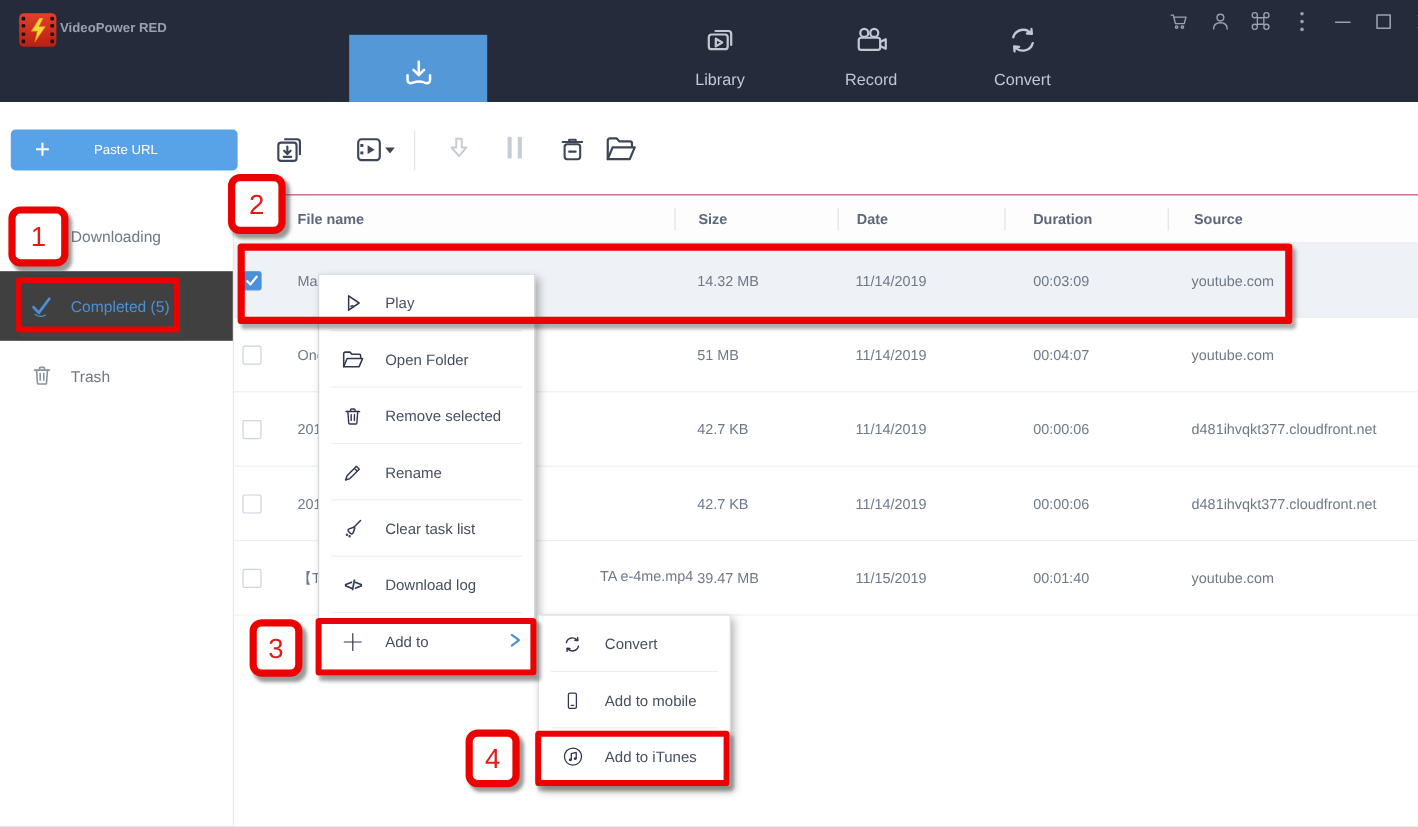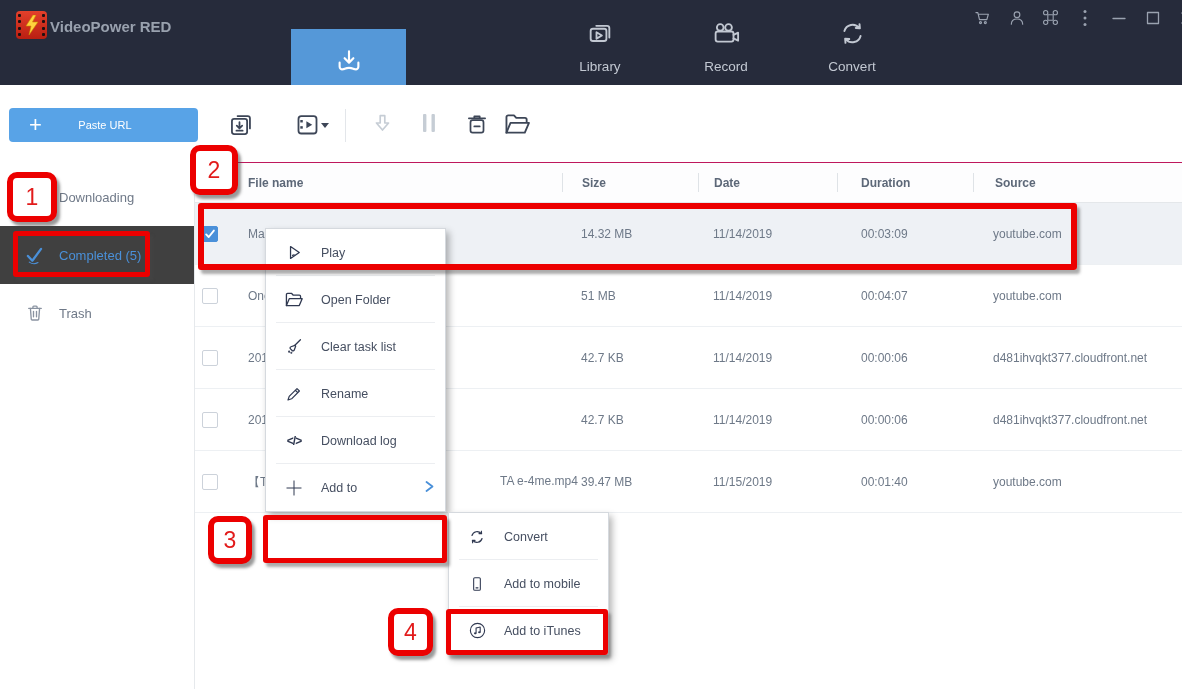--- a/index.html
+++ b/index.html
@@ -8,21 +8,21 @@
   #app *{box-sizing:border-box;}
   svg.ic{fill:none;stroke:currentColor;stroke-width:1.6;stroke-linecap:round;stroke-linejoin:round;display:block;}
 
   
   .header{position:absolute;left:0;top:0;width:1182px;height:85px;background:#262b3b;}
   .logo{position:absolute;left:16px;top:11px;width:31px;height:28px;background:linear-gradient(#e4402b,#b91f12);
         border-radius:4px;display:flex;align-items:center;justify-content:center;}
   .logo .holes{position:absolute;top:3px;bottom:3px;width:3px;display:flex;flex-direction:column;justify-content:space-between;}
   .logo .holes i{display:block;width:3px;height:3px;background:#201010;border-radius:1px;}
   .logo .hl{left:2px;}.logo .hr{right:2px;}
-  .app-title{position:absolute;left:50px;top:18px;font-size:15px;font-weight:bold;color:#99a1ae;}
+  .app-title{position:absolute;left:50px;top:18px;font-size:11px;font-weight:bold;color:#99a1ae;}
   .tab{position:absolute;top:0;height:85px;width:110px;display:flex;flex-direction:column;align-items:center;
        justify-content:flex-end;padding-bottom:11px;color:#c2c8d2;font-size:13.5px;cursor:default;}
   .tab svg{margin-bottom:11px;}
   .tab.active{background:#5598d8;color:#fff;}
   .winctl{position:absolute;top:7px;left:972px;display:flex;align-items:center;gap:13px;color:#9aa2b0;}
   .winctl span{display:flex;align-items:center;justify-content:center;width:21px;height:21px;}
 
   
   .toolbar{position:absolute;left:0;top:85px;width:1182px;height:77px;background:#fff;}
   .paste-btn{position:absolute;left:9px;top:23px;width:189px;height:34px;background:#58a3e7;border-radius:4px;
@@ -342,38 +342,48 @@
       <span class="mic">
         <svg class="ic" width="21" height="19" viewBox="0 0 26 22">
           <path d="M3 18.5 V5 a1.5 1.5 0 0 1 1.5-1.5 h5 l2 2.2 h7.5 a1.5 1.5 0 0 1 1.5 1.5 v1.8"></path>
           <path d="M3 18.5 l3.5-8.5 h16 l-3.6 8.5 z"></path>
         </svg>
       </span>
       <span class="mlbl">Open Folder</span>
     </div>
     <div class="mi">
       <span class="mic">
+        <svg class="ic" width="18" height="18" viewBox="0 0 24 24">
+          <path d="M4.5 6.5 h15 M9.5 6.5 V4.8 a1 1 0 0 1 1-1 h3 a1 1 0 0 1 1 1 V6.5"></path>
+          <path d="M6.5 6.5 l1 13 a1 1 0 0 0 1 .9 h7 a1 1 0 0 0 1-.9 l1-13"></path>
+          <path d="M10.2 10 v6.5 M13.8 10 v6.5"></path>
+        </svg>
+      </span>
+      <span class="mlbl">Remove selected</span>
+    </div>
+    <div class="mi">
+      <span class="mic">
+        <svg class="ic" width="18" height="18" viewBox="0 0 24 24">
+          <path d="M4 20 l1.6-4.8 L16 4.8 l3.2 3.2 L8.8 18.4 z M13.8 7 l3.2 3.2"></path>
+        </svg>
+      </span>
+      <span class="mlbl">Rename</span>
+    </div>
+    <div class="mi">
+      <span class="mic">
         <svg class="ic" width="19" height="19" viewBox="0 0 24 24">
           <path d="M19.5 3.5 L12.5 10.5"></path>
           <path d="M12.5 10.5 l-5 1.8 a1.6 1.6 0 0 0-.6 2.7 l2.1 2.1 a1.6 1.6 0 0 0 2.7-.6 l1.8-5 z"></path>
           <circle cx="5.2" cy="18.5" r=".5" fill="currentColor"></circle>
             <circle cx="8" cy="20" r=".5" fill="currentColor"></circle>
         </svg>
       </span>
       <span class="mlbl">Clear task list</span>
     </div>
     <div class="mi">
-      <span class="mic">
-        <svg class="ic" width="18" height="18" viewBox="0 0 24 24">
-          <path d="M4 20 l1.6-4.8 L16 4.8 l3.2 3.2 L8.8 18.4 z M13.8 7 l3.2 3.2"></path>
-        </svg>
-      </span>
-      <span class="mlbl">Rename</span>
-    </div>
-    <div class="mi">
       <span class="mic code-ic">&lt;/&gt;</span>
       <span class="mlbl">Download log</span>
     </div>
     <div class="mi">
       <span class="mic">
         <svg class="ic" width="20" height="20" viewBox="0 0 24 24" style="stroke-width:1.2">
             <path d="M12 3.5 v17 M3.5 12 h17"></path>
           </svg>
       </span>
       <span class="mlbl">Add to</span>

